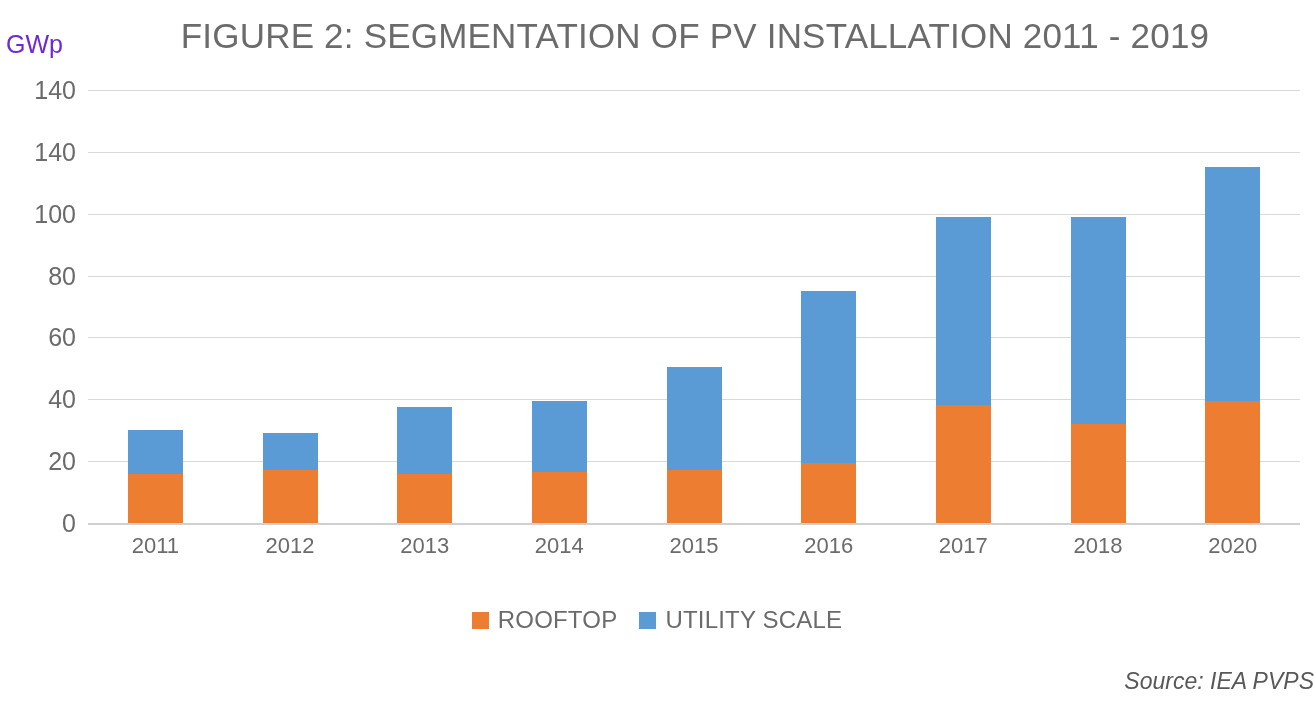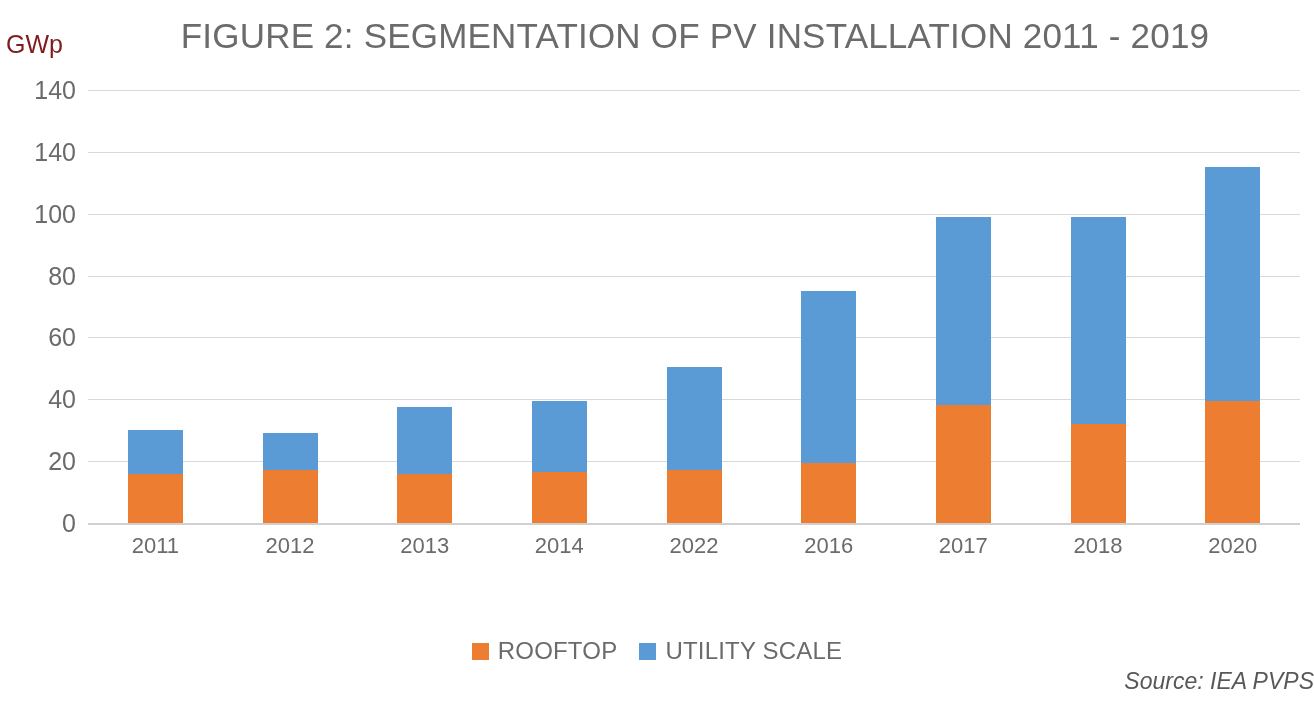--- a/index.html
+++ b/index.html
@@ -19,21 +19,21 @@
     background: #ffffff;
     overflow: hidden;
   }
 
   
   .axis-unit {
     position: absolute;
     left: 6px;
     top: 30px;
     font-size: 25px;
-    color: #7f1d1d;
+    color: #6d28d9;
     letter-spacing: 0px;
     white-space: nowrap;
   }
 
   
   .chart-title {
     position: absolute;
     left: 90px;
     top: 16px;
     width: 1210px;
@@ -120,21 +120,20 @@
   
   .legend {
     position: absolute;
     left: 0;
     top: 606px;
     width: 1314px;
     display: flex;
     justify-content: center;
     align-items: center;
     gap: 22px;
-    margin-top: 31px;
   }
   .legend-item {
     display: flex;
     align-items: center;
     gap: 9px;
   }
   .legend-swatch {
     width: 17px;
     height: 17px;
     display: block;
@@ -243,21 +242,21 @@
             <div class="seg" style="height: 233.511px; background: rgb(91, 155, 213);"></div>
             <div class="seg" style="height: 122.168px; background: rgb(237, 125, 49);"></div>
           </div>
         </div>
       </div>
     <div id="xticks">
         <div class="xtick" style="left: 95.3333px; width: 120px;">2011</div>
         <div class="xtick" style="left: 230px; width: 120px;">2012</div>
         <div class="xtick" style="left: 364.667px; width: 120px;">2013</div>
         <div class="xtick" style="left: 499.333px; width: 120px;">2014</div>
-        <div class="xtick" style="left: 634px; width: 120px;">2022</div>
+        <div class="xtick" style="left: 634px; width: 120px;">2015</div>
         <div class="xtick" style="left: 768.667px; width: 120px;">2016</div>
         <div class="xtick" style="left: 903.333px; width: 120px;">2017</div>
         <div class="xtick" style="left: 1038px; width: 120px;">2018</div>
         <div class="xtick" style="left: 1172.67px; width: 120px;">2020</div>
       </div>
   </div>
 
   <div class="legend" id="legend">
       <div class="legend-item">
         <span class="legend-swatch" style="background: rgb(237, 125, 49);"></span>

